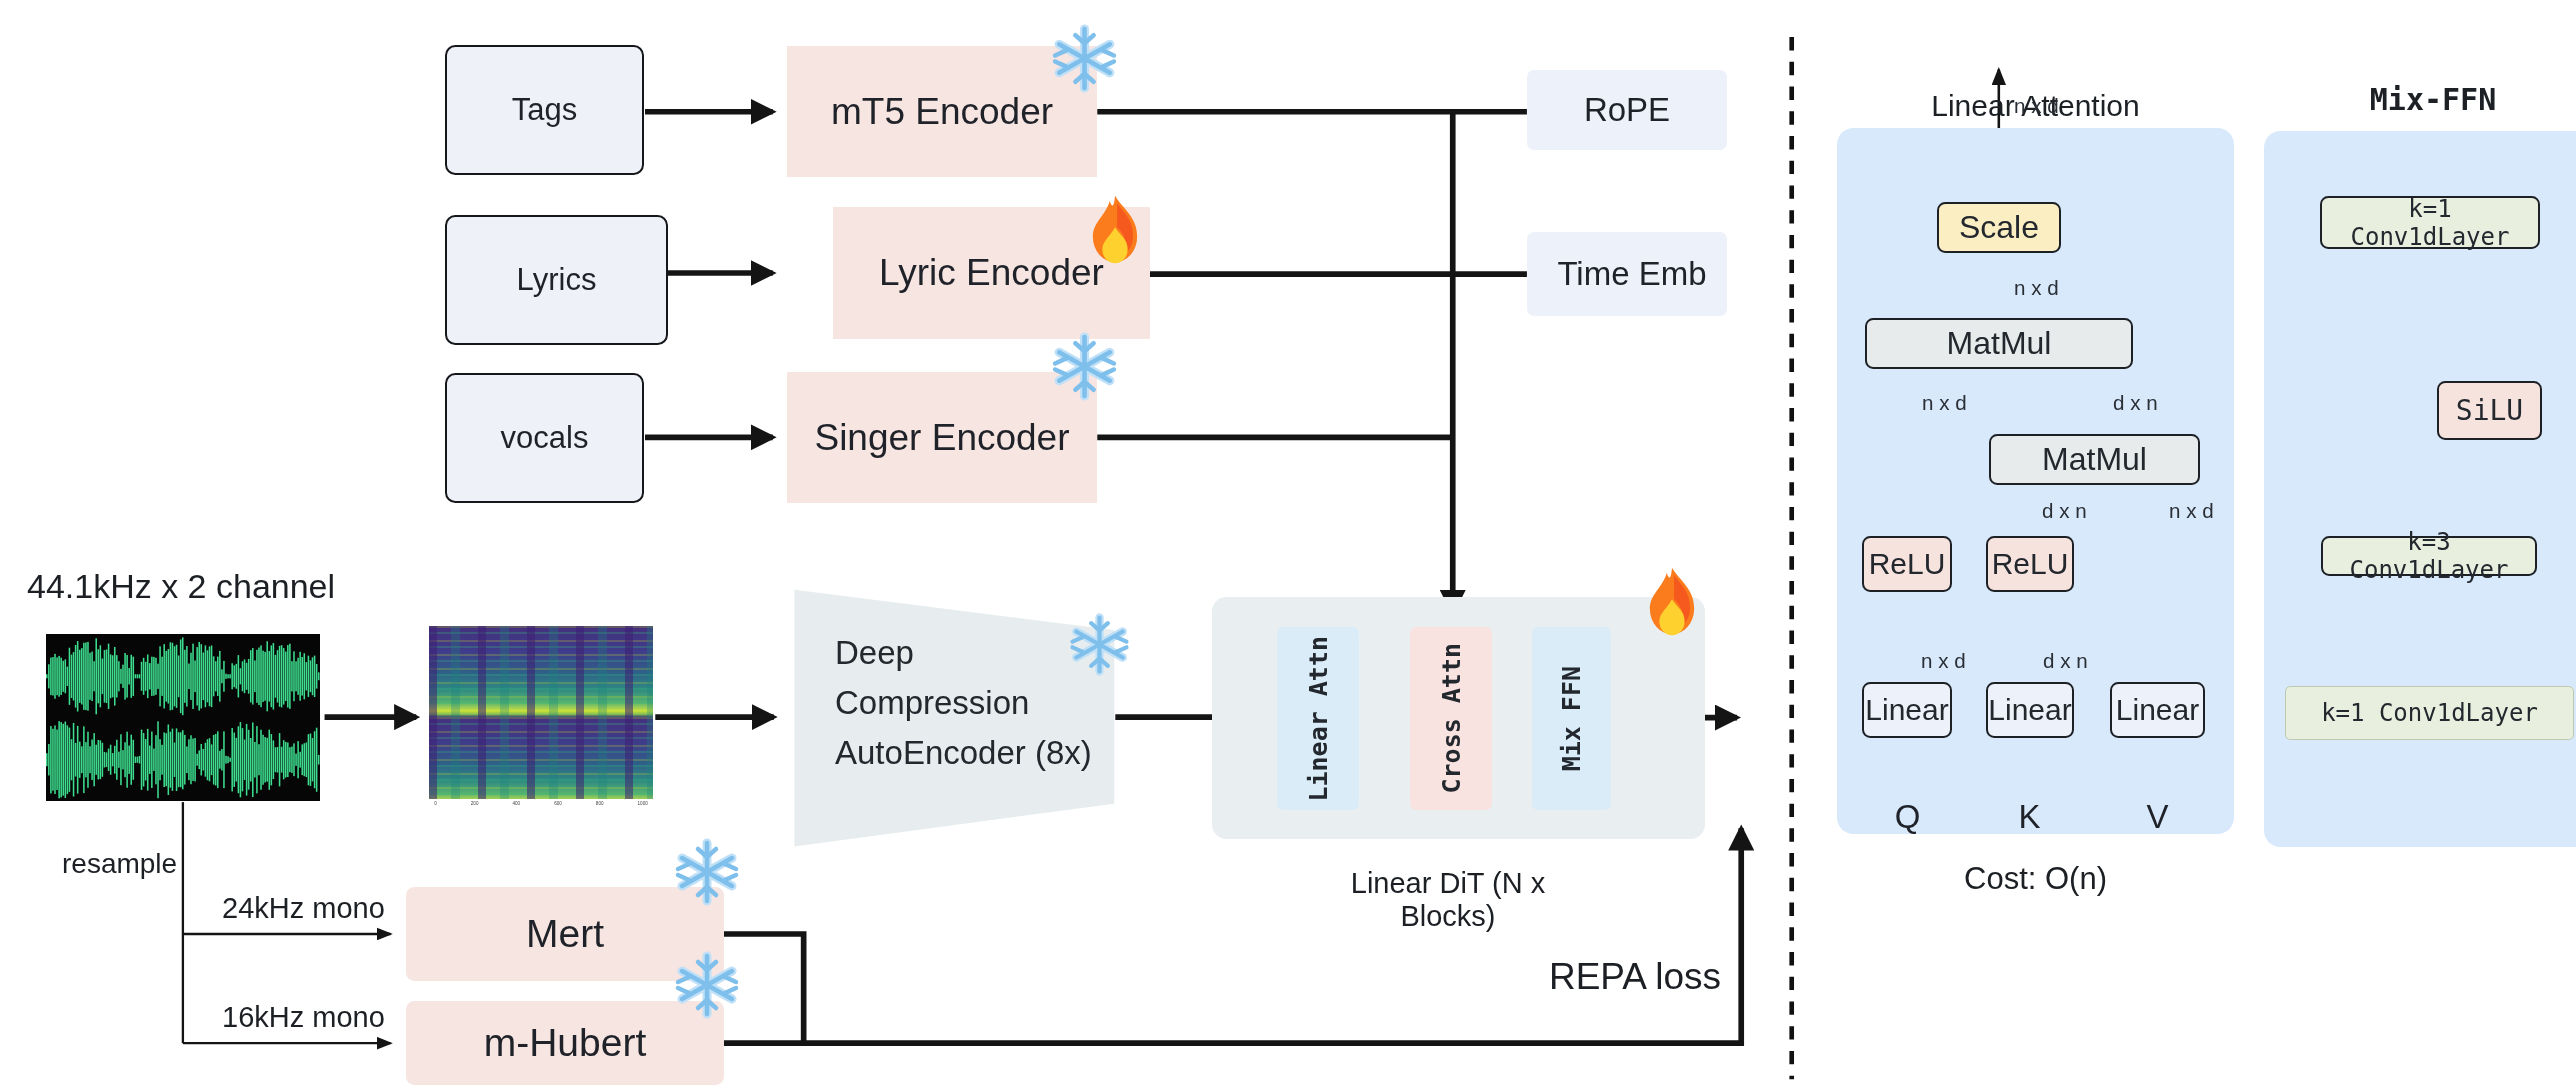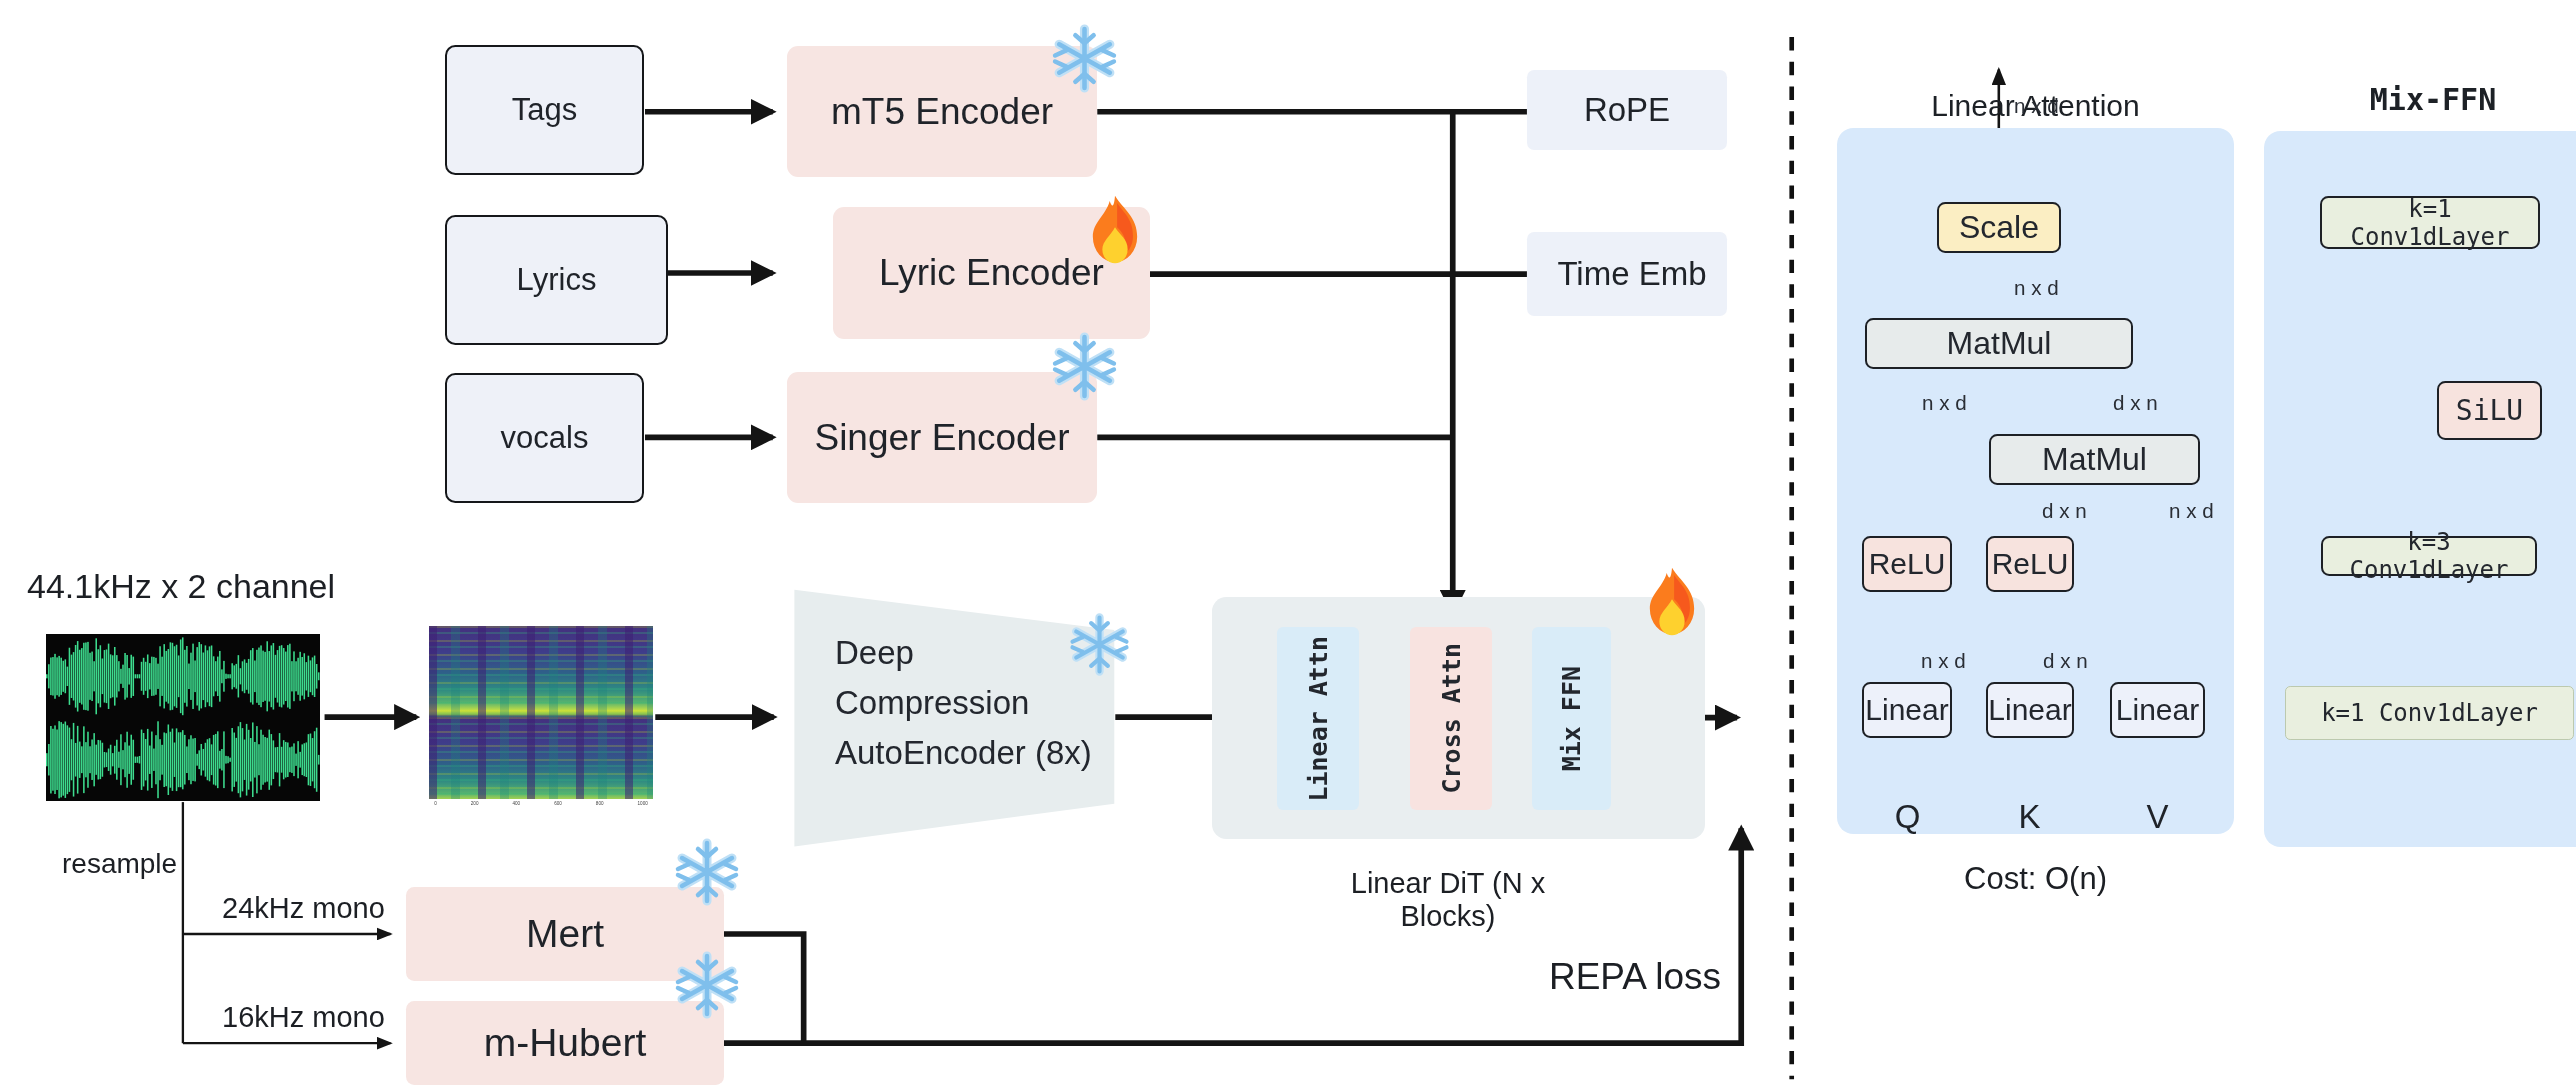--- a/index.html
+++ b/index.html
@@ -2,21 +2,21 @@
 <html style="font-size:8.2px"><head>
 <meta charset="utf-8">
 <style>
   html,body{margin:0;padding:0;background:#ffffff;}
   .canvas{position:relative;width:2617px;height:1088px;background:#ffffff;
           font-family:"Liberation Sans",sans-serif;color:#1f2329;overflow:hidden;}
   .abs{position:absolute;}
   .box{position:absolute;display:flex;align-items:center;justify-content:center;
        box-sizing:border-box;text-align:center;}
   .input-box{background:#eef1f8;border:2.6px solid #15171a;border-radius:10.3px;font-size:31px;}
-  .enc-box{background:#f7e5e2;border-radius:11px;font-size:37px;}
+  .enc-box{background:#f7e5e2;border-radius:0;font-size:37px;}
   .cond-box{background:#edf1f9;border-radius:7.2px;font-size:33px;}
   .ssl-box{background:#f7e5e2;border-radius:8.2px;font-size:39px;}
   .dit-container{background:#e9eef0;border-radius:14.4px;}
   .dit-inner{border-radius:6.2px;}
   .vlabel{writing-mode:vertical-rl;transform:rotate(180deg);
           font-family:"DejaVu Sans Mono",monospace;font-weight:700;font-size:25px;color:#23272e;}
   .panel{background:#d8e9fb;border-radius:16.5px;}
   .pbox{border:2.6px solid #1d2025;border-radius:8.2px;font-size:30px;color:#23272e;}
   .mono{font-family:"DejaVu Sans Mono",monospace;}
   .dim-label{font-size:20.6px;color:#2a2e35;}

